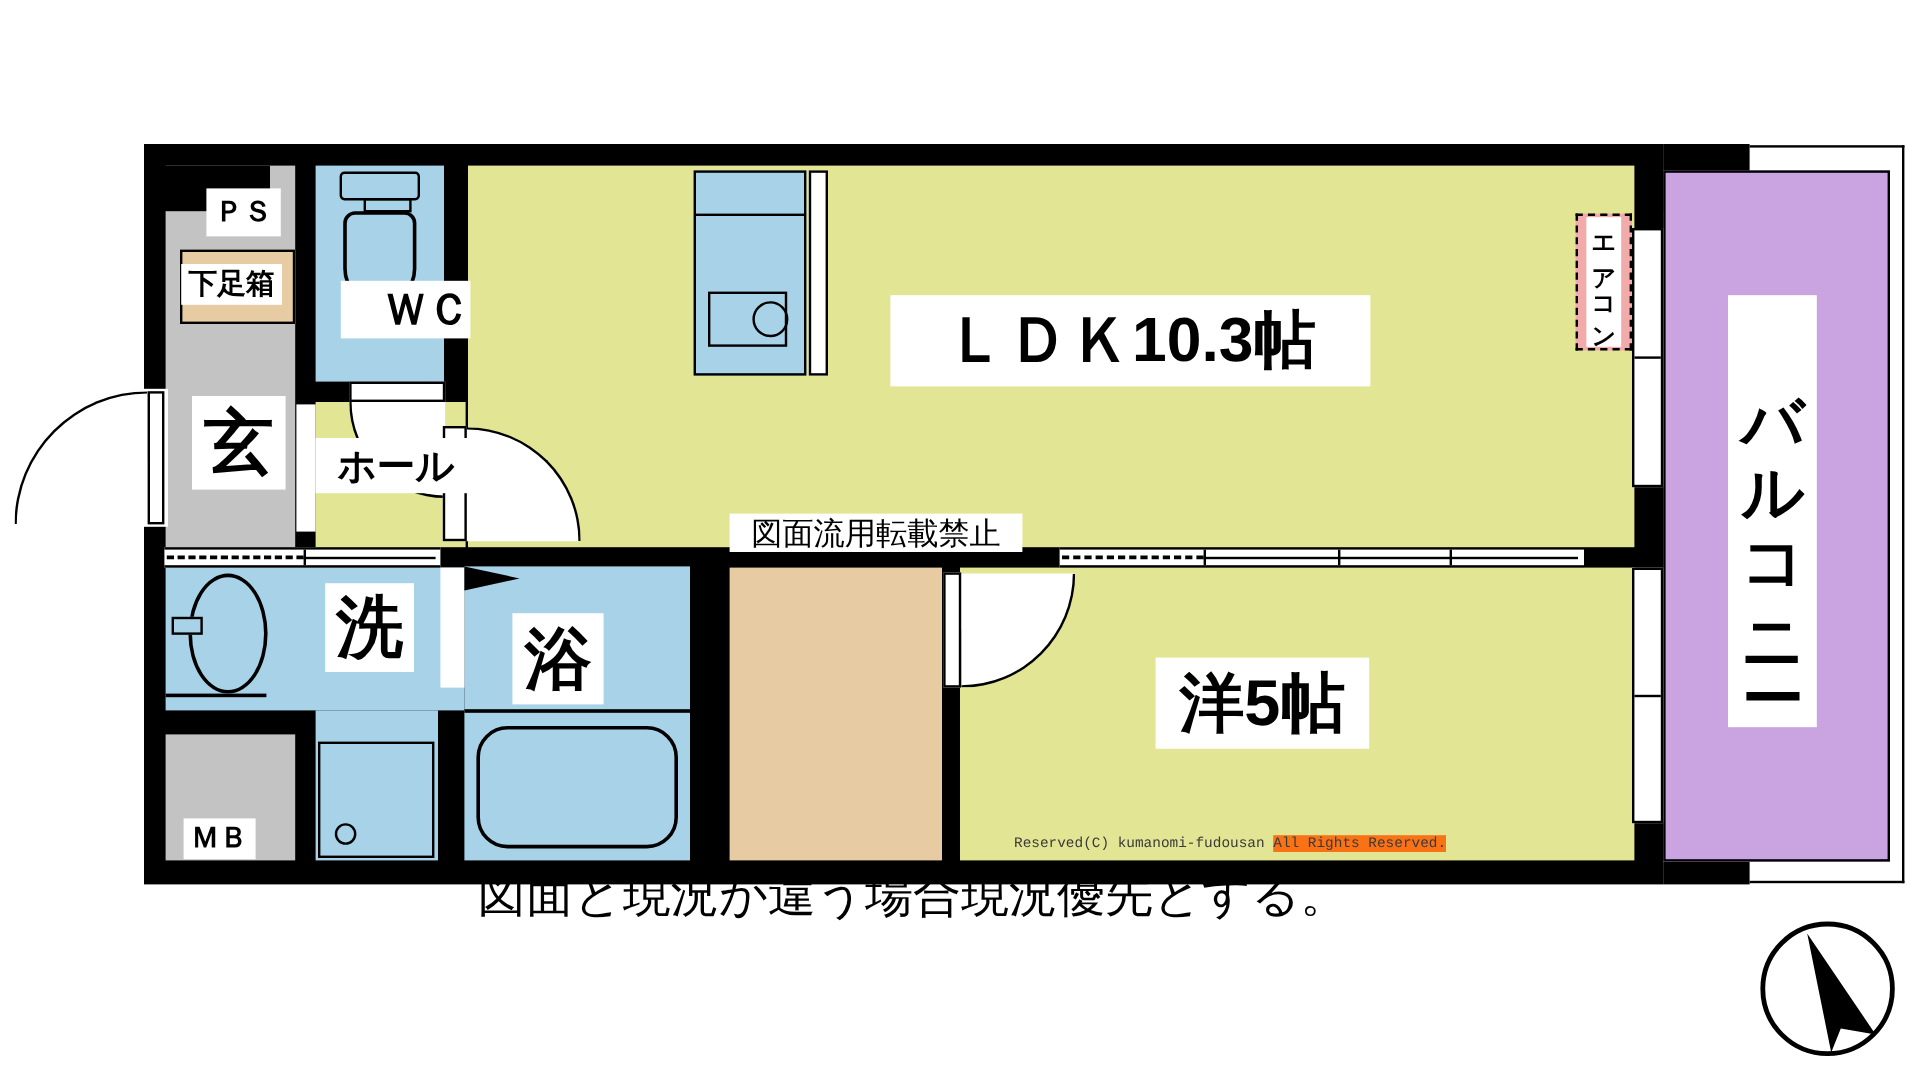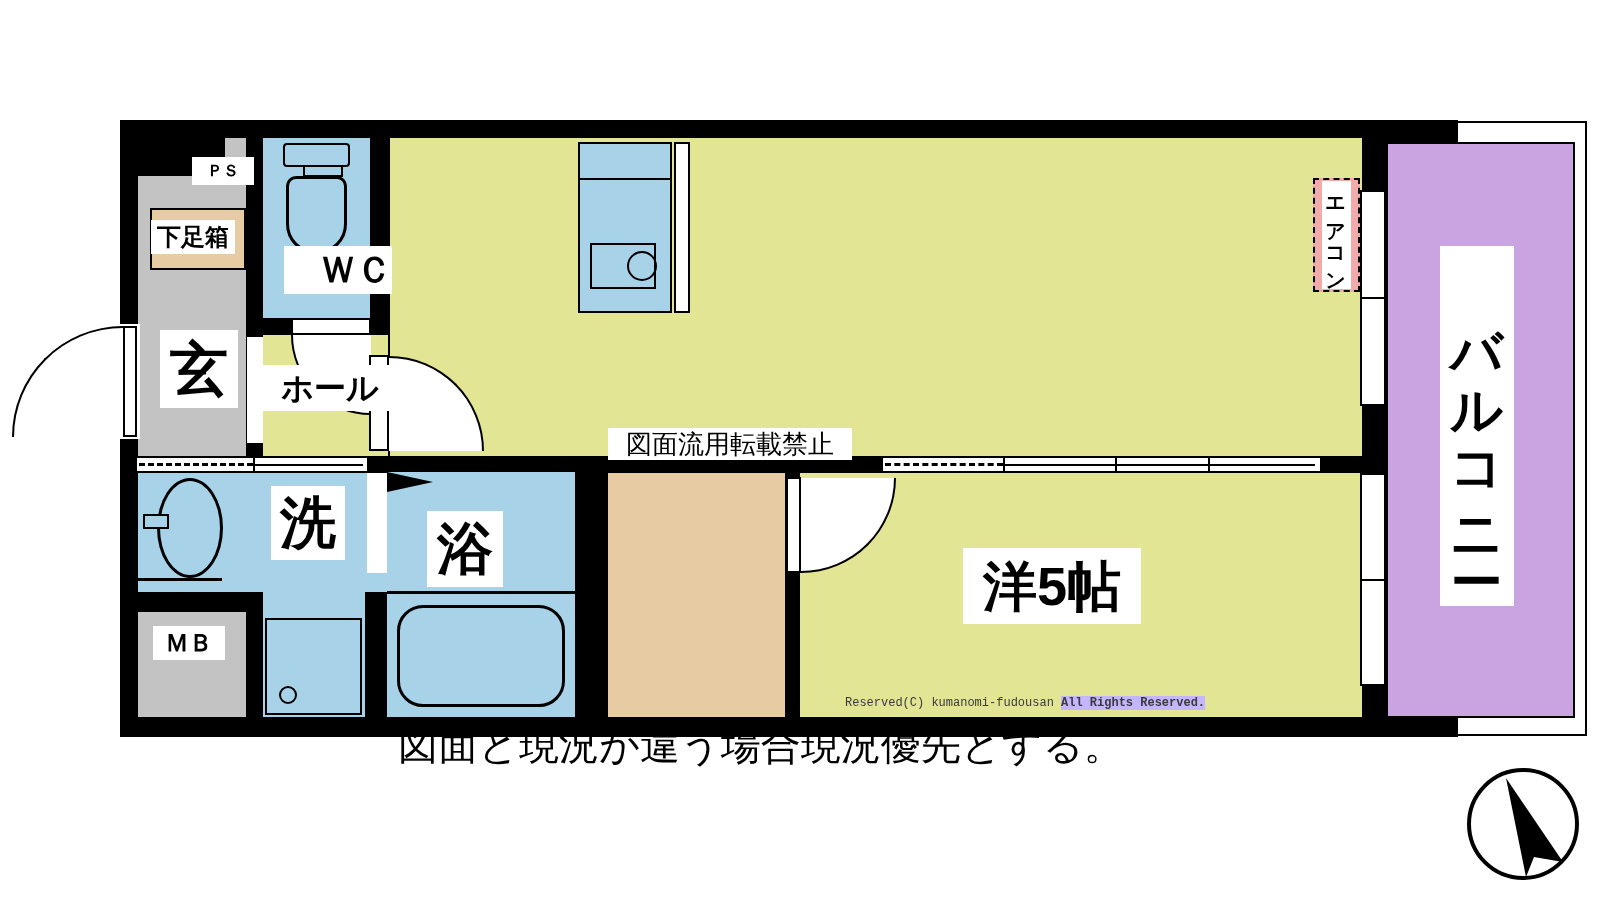--- a/index.html
+++ b/index.html
@@ -70,36 +70,36 @@
   .win .mid{position:absolute;left:0;width:100%;height:2px;background:var(--wall);top:calc(50% - 1px);}
   .band{background:#fff;border-top:2px solid var(--wall);border-bottom:2px solid var(--wall);}
   .band-ldk{left:883px;top:456px;width:437px;height:17px;}
   .band-hall{left:137px;top:456px;width:230px;height:17px;}
   .band .dash{position:absolute;top:5px;border-top:3px dashed var(--wall);}
   .band .solid{position:absolute;top:6px;height:2px;background:var(--wall);}
   .band .tick{position:absolute;top:0;width:2px;height:13px;background:var(--wall);}
   
   .lb{position:absolute;box-sizing:border-box;background:#fff;color:#000;display:flex;align-items:center;
       justify-content:center;font-weight:bold;white-space:nowrap;line-height:1;}
-  .lb-ps{left:172px;top:157px;width:62px;height:28px;font-size:16px;margin-left:20px;}
+  .lb-ps{left:172px;top:157px;width:62px;height:40px;font-size:24px;}
   .lb-shoe{left:151px;top:220px;width:84px;height:34px;font-size:24px;}
-  .lb-wc{left:284px;top:246px;width:108px;height:48px;font-size:36px;padding-left:36px;}
+  .lb-wc{left:284px;top:234px;width:108px;height:48px;font-size:36px;padding-left:36px;}
   .lb-gen{left:160px;top:330px;width:78px;height:78px;font-size:58px;}
   .lb-hall{left:263px;top:365px;width:134px;height:46px;font-size:32px;}
   .lb-ldk{left:742px;top:246px;width:400px;height:76px;font-size:52px;}
   .lb-zumen{left:608px;top:428px;width:244px;height:32px;font-size:26px;font-weight:normal;}
   .lb-sen{left:271px;top:486px;width:74px;height:74px;font-size:56px;}
   .lb-yoku{left:427px;top:511px;width:76px;height:76px;font-size:56px;}
-  .lb-mb{left:153px;top:626px;width:72px;height:34px;font-size:24px;}
+  .lb-mb{left:153px;top:682px;width:60px;height:34px;font-size:24px;}
   .lb-wcl{left:612px;top:563px;width:176px;height:46px;font-size:34px;}
   .lb-yo5{left:963px;top:548px;width:178px;height:76px;font-size:54px;}
   .lb-balc{left:1440px;top:246px;width:74px;height:360px;font-size:52px;writing-mode:vertical-rl;letter-spacing:6px;}
   
   .copyright{left:845px;top:696px;font-family:"Liberation Mono",monospace;font-size:12px;color:#3a3a3a;white-space:nowrap;}
-  .copyright .boxed{background:#c4b5fd;font-weight:bold;}
+  .copyright .boxed{background:#f97316;}
   .notice{left:398px;top:718px;font-size:40px;color:#000;white-space:nowrap;font-weight:normal;text-align:right;}
   .compass{left:1462px;top:764px;width:124px;height:124px;}
 </style>
 </head>
 <body>
 
 <div id="stage">
 
   <div class="abs wall-mass"></div>
   <div class="abs blk-tr"></div>
@@ -173,20 +173,21 @@
 
   <div class="abs aircon">
     <div class="aircon-inner">エアコン</div>
   </div>
 
   <div class="lb lb-ps">ＰＳ</div>
   <div class="lb lb-shoe">下足箱</div>
   <div class="lb lb-wc">ＷＣ</div>
   <div class="lb lb-gen">玄</div>
   <div class="lb lb-hall">ホール</div>
+  <div class="lb lb-ldk">ＬＤＫ10.3帖</div>
   <div class="lb lb-zumen">図面流用転載禁止</div>
   <div class="lb lb-sen">洗</div>
   <div class="lb lb-yoku">浴</div>
   <div class="lb lb-mb">ＭＢ</div>
   <div class="lb lb-yo5">洋5帖</div>
   <div class="lb lb-balc">バルコニー</div>
 
   <div class="abs copyright">
     <span>Reserved(C) kumanomi-fudousan </span><span class="boxed">All Rights Reserved.</span>
   </div>

